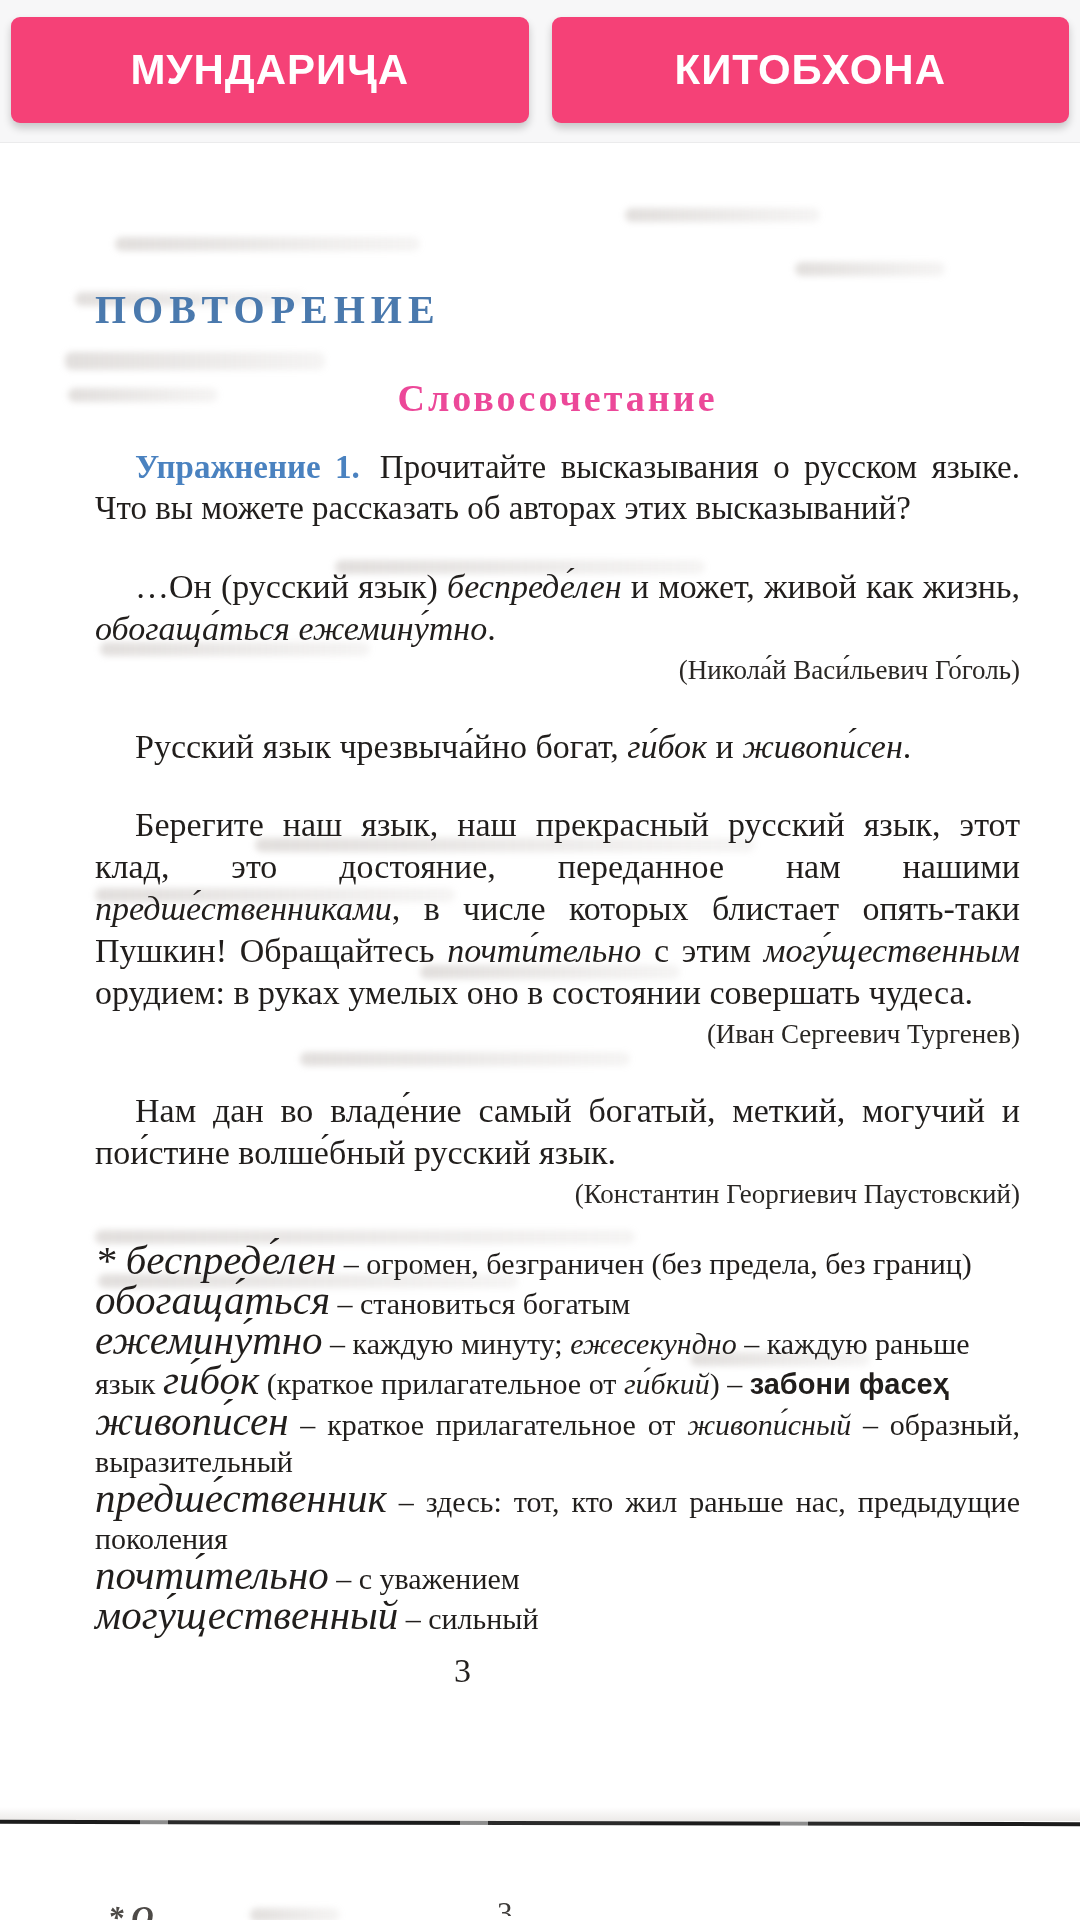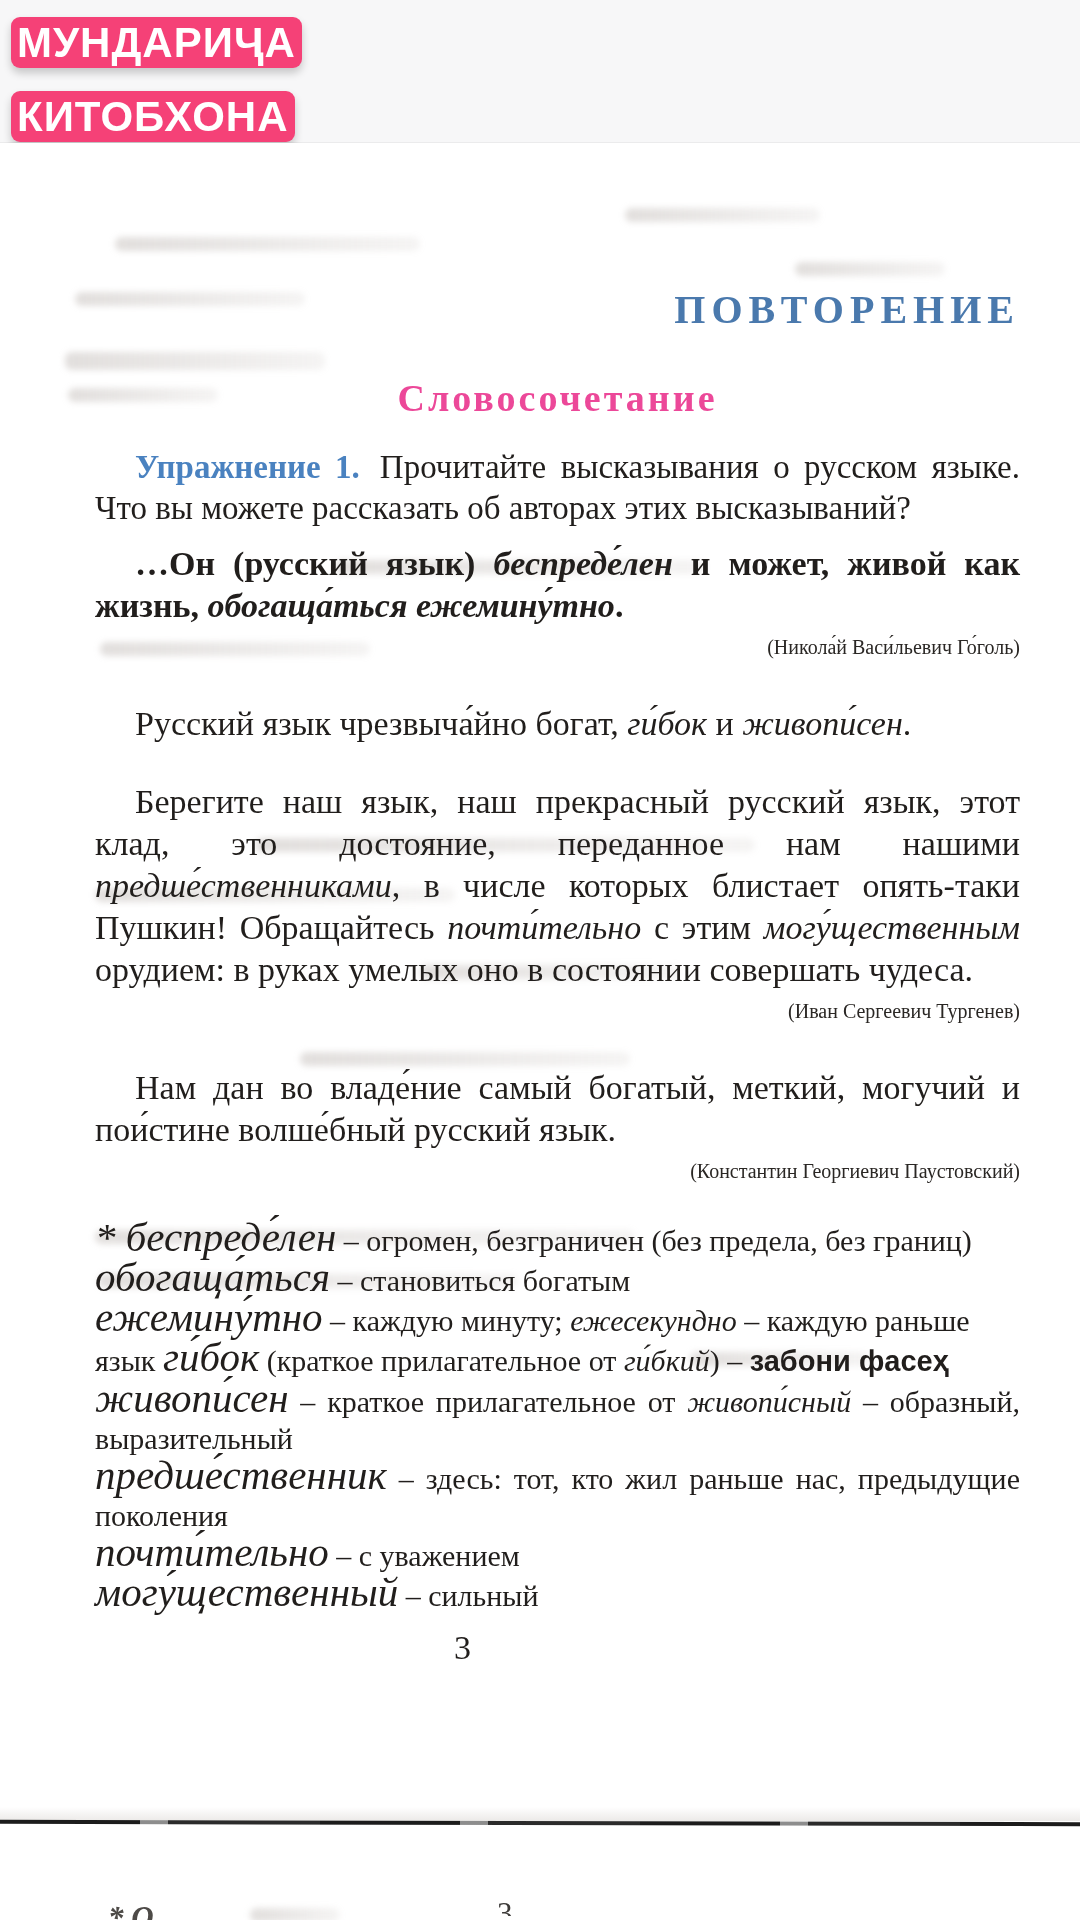--- a/index.html
+++ b/index.html
@@ -5,51 +5,51 @@
   html,body{margin:0;padding:0;background:#ffffff;}
   *{box-sizing:border-box;}
   #screen{
     position:relative;width:1080px;height:1920px;overflow:hidden;
     background:#ffffff;font-family:"Liberation Serif","DejaVu Serif",serif;color:#211e1c;
   }
   
   .appbar{
     position:absolute;top:0;left:0;width:1080px;height:143px;
     background:#f7f7f8;border-bottom:1px solid #ebebec;
-    display:flex;align-items:flex-start;gap:23px;padding:17px 11px 0;flex-direction:column;
+    display:flex;align-items:flex-start;gap:23px;padding:17px 11px 0;
   }
   .btn{
     flex:1;height:106px;border:none;border-radius:9px;cursor:pointer;
     background:#f54177;color:#ffffff;
     font-family:"Liberation Sans","DejaVu Sans",sans-serif;
     font-weight:700;font-size:42px;letter-spacing:1px;
     display:flex;align-items:center;justify-content:center;
     box-shadow:0 5px 9px rgba(0,0,0,.20);
   }
   
   .book-page{position:absolute;top:143px;left:0;width:1080px;height:1777px;background:#ffffff;}
   .content{position:absolute;left:95px;top:0;width:925px;}
   h1.heading{
-    margin:143px 0 0;text-align:right;color:#4a79ad;
+    margin:143px 0 0;text-align:left;color:#4a79ad;
     font-size:40px;line-height:48px;font-weight:700;letter-spacing:6px;
   }
   h2.subheading{
     margin:41px 0 0;text-align:center;color:#ec4899;
     font-size:38px;line-height:46px;font-weight:700;letter-spacing:3px;
   }
   .exercise{
     margin:26px 0 0;font-size:33px;line-height:41px;text-align:justify;text-indent:40px;
   }
   .ex-label{color:#4a82c0;font-weight:700;margin-right:20px;}
   .quote{
     margin:36px 0 0;font-size:34px;line-height:42px;text-align:justify;text-indent:40px;
   }
-  .quote:first-child{margin-top:14px;font-weight:bold;}
+  .quote:first-child{margin-top:37px;}
   .attribution{
-    margin:0;font-size:20px;line-height:40px;text-align:right;color:#2a2724;
+    margin:0;font-size:27px;line-height:40px;text-align:right;color:#2a2724;
   }
   .glossary{margin:28px 0 0;font-size:30px;line-height:37px;}
   .gloss{margin:0;text-align:justify;}
   .seg-n{font-style:normal;}
   .seg-i{font-style:italic;}
   .seg-bi{font-style:italic;font-weight:400;font-size:41px;}
   .seg-sans{font-family:Liberation Sans, sans-serif;font-weight:700;font-size:29px;}
   .page-number{margin:14px 0 0;text-align:center;font-size:34px;line-height:40px;padding-right:190px;}
   
   .ghost{

